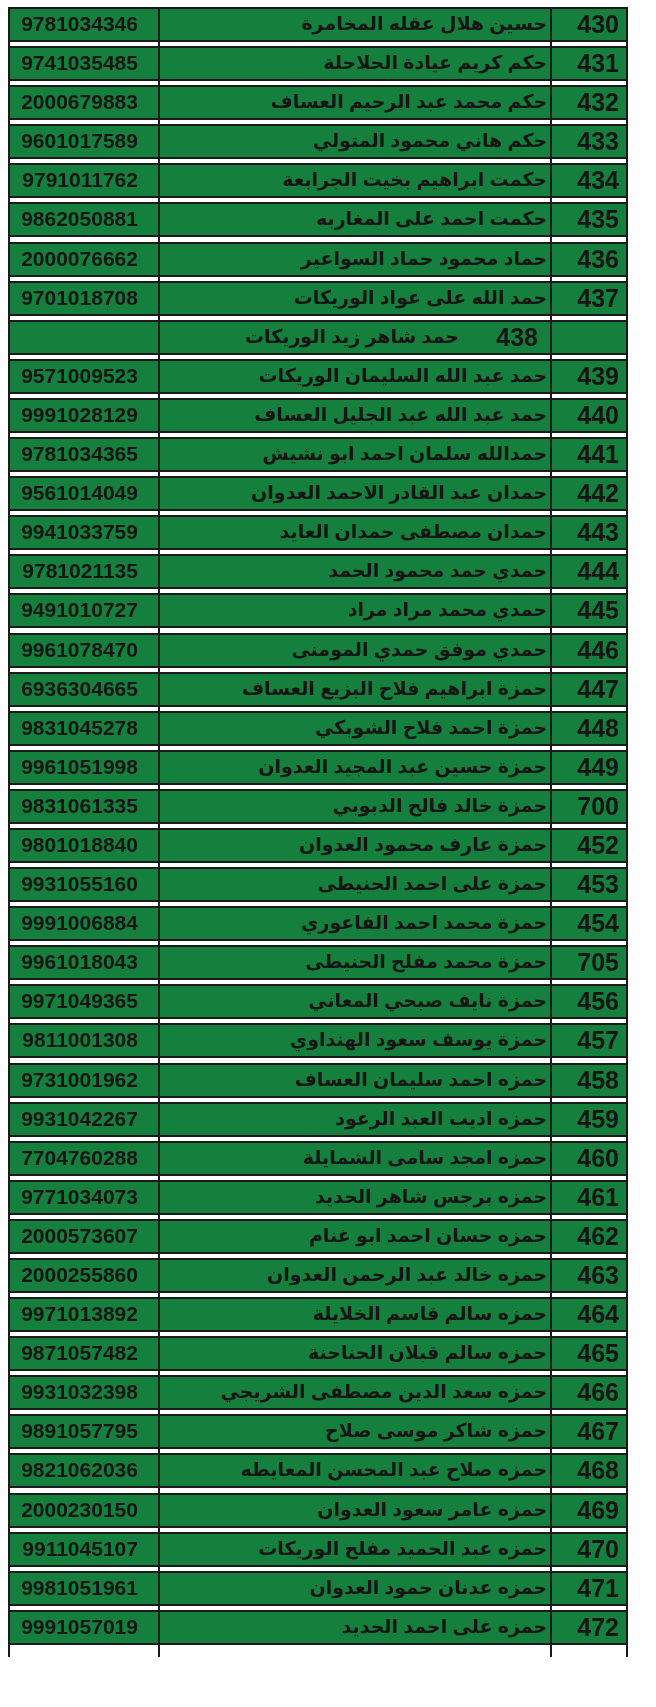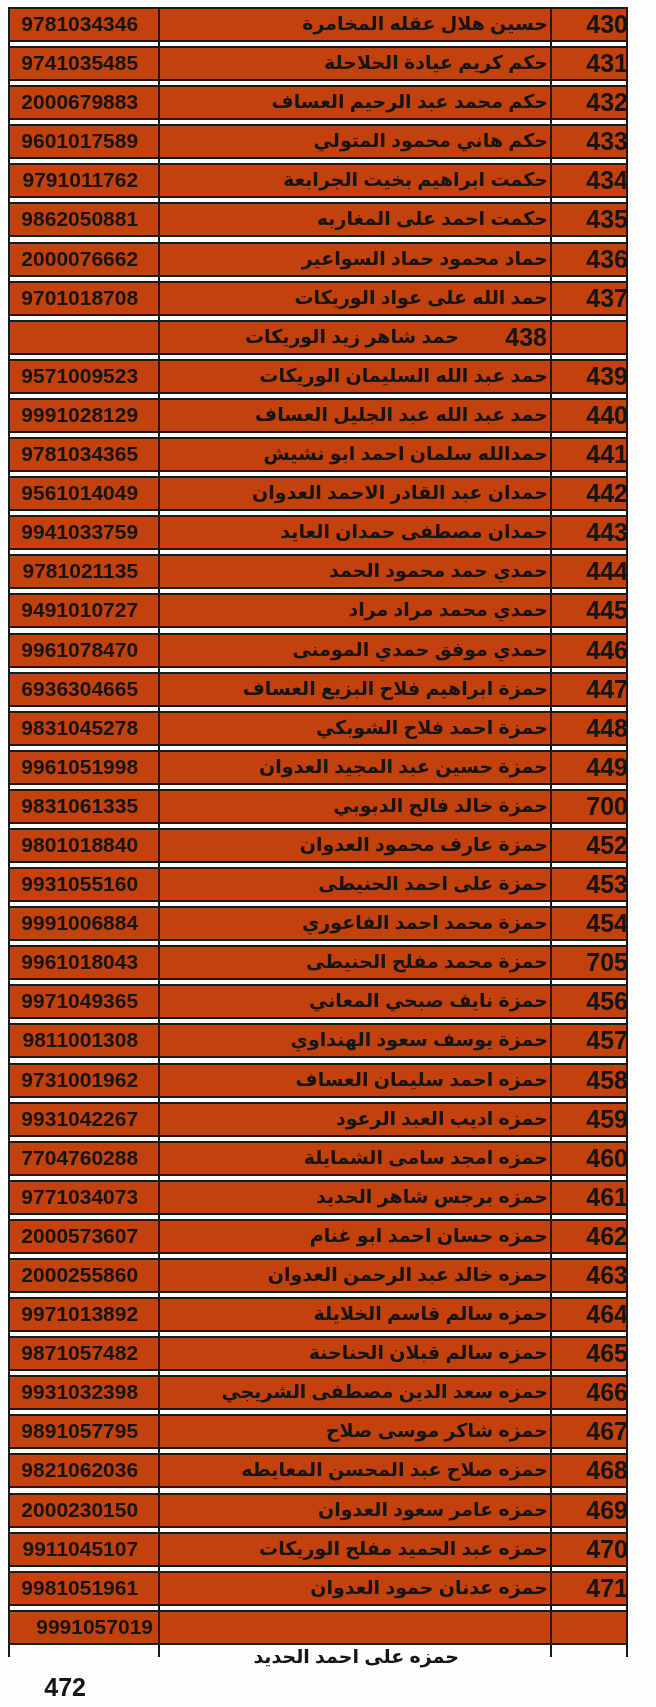--- a/index.html
+++ b/index.html
@@ -16,34 +16,34 @@
   .table{
     position:absolute;left:8px;top:7px;width:620px;
   }
   .row{
     box-sizing:border-box;
     height:35px;
     margin-bottom:4.1px;
     border-top:2.2px solid var(--bd);
     border-bottom:2.2px solid var(--bd);
     display:flex;
-    background:#c2410c;
-  }
-  .row:last-child{margin-bottom:12px;flex-direction:column;}
+    background:#15803d;
+  }
+  .row:last-child{margin-bottom:12px;}
   .cell{
     box-sizing:border-box;
     line-height:30px;
     text-align:right;
     white-space:nowrap;
     color:var(--tx);
     font-weight:700;
   }
   .cell-id{width:150px;padding-right:5px;font-size:21px;}
   .cell-name{width:461px;padding-right:10px;font-size:19px;}
-  .cell-seq{width:78px;font-size:25px;}
+  .cell-seq{width:78px;padding-right:9px;font-size:25px;}
   .vline{
     position:absolute;top:0;bottom:0;width:2.2px;
     background:var(--bd);
   }
   .vl-left{left:0;}
   .vl-id{left:150px;}
   .vl-name{left:542px;}
   .vl-right{right:0;}
 </style>
 </head>

